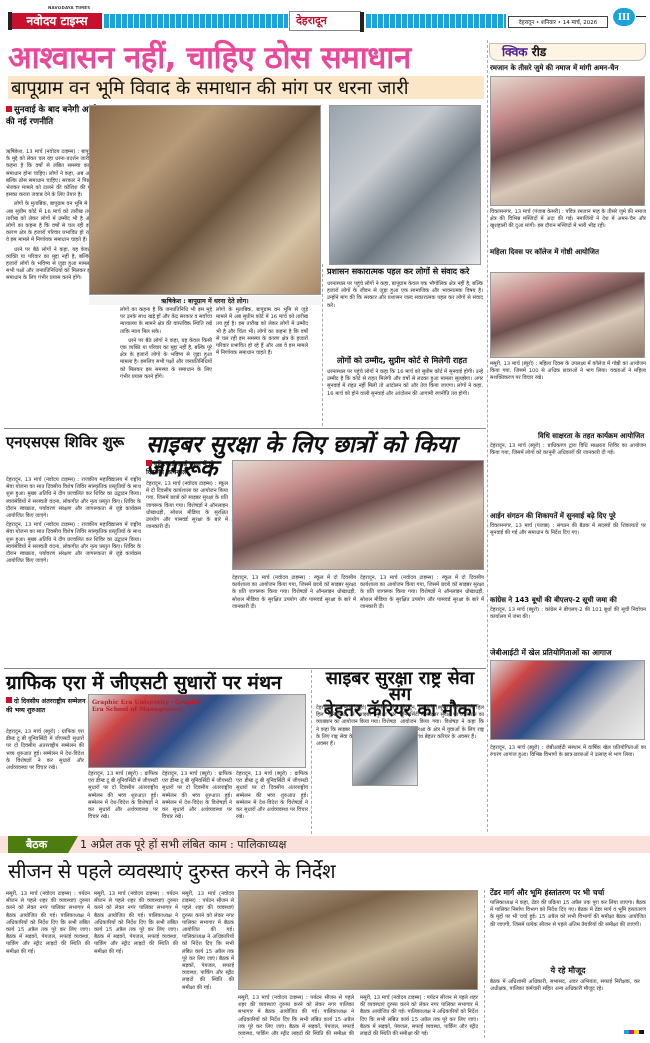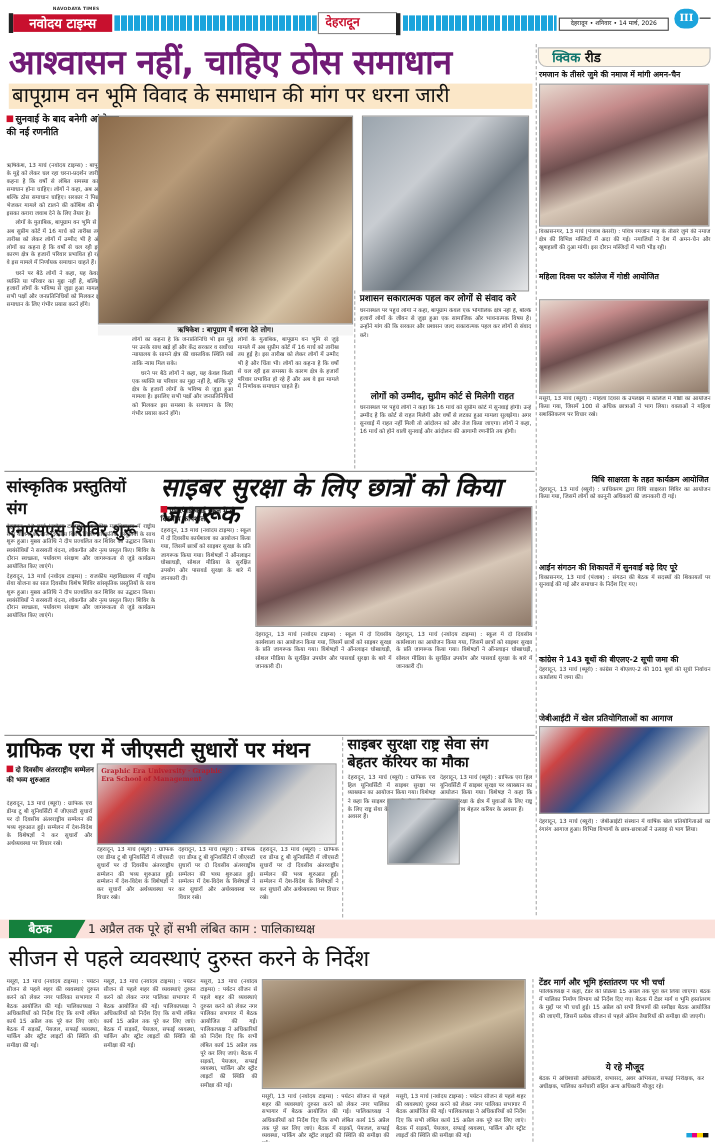--- a/index.html
+++ b/index.html
@@ -13,48 +13,48 @@
   .brand-small { left: 48px; top: 5px; font-size: 4px; color: #333; font-weight: bold; letter-spacing: 0.2px; }
   .brand { left: 12px; top: 13px; width: 90px; height: 16px; background: #c8102e; color: #fff; font-size: 12px; font-weight: bold; line-height: 16px; text-align: center; font-family: "DejaVu Serif", serif; }
   .brand-bar { left: 8px; top: 12px; width: 4px; height: 18px; background: #222; }
   .stripe { height: 14px; top: 14px; background: repeating-linear-gradient(90deg, #1ba4dc 0 5px, #fff 5px 6px); }
   .city-box { left: 289px; top: 11px; width: 72px; height: 20px; border: 1px solid #888; background: #fff; font-size: 11px; font-weight: bold; color: #c8102e; line-height: 18px; padding-left: 6px; }
   .city-box:before { content: ""; position: absolute; right: -4px; top: 0; width: 4px; height: 20px; background: #222; }
   .date-box { left: 508px; top: 16px; width: 100px; height: 12px; border: 1px solid #444; background: #fff; font-size: 5.5px; line-height: 10px; text-align: center; color: #111; }
   .page-num { left: 613px; top: 8px; width: 22px; height: 18px; border-radius: 10px; background: #1ba4dc; color: #fff; font-size: 9px; font-weight: bold; line-height: 18px; text-align: center; font-family: "DejaVu Serif", serif; }
 
   
-  .lead-headline { left: 8px; top: 40px; width: 475px; font-size: 31px; font-weight: bold; line-height: 34px; letter-spacing: -0.5px; font-family: "DejaVu Sans", sans-serif; color: #701a75; }
+  .lead-headline { left: 8px; top: 40px; width: 475px; font-size: 31px; font-weight: bold; line-height: 34px; letter-spacing: -0.5px; font-family: "DejaVu Sans", sans-serif; color: #ec4899; }
   .lead-sub { left: 8px; top: 76px; width: 476px; height: 23px; background: #fbe7c8; font-size: 18.5px; line-height: 23px; color: #111; padding-left: 3px; }
 
   .sidebar-head { left: 6px; top: 103px; width: 108px; font-size: 8.5px; font-weight: bold; line-height: 12px; }
   .red-square { display: inline-block; width: 6px; height: 6px; background: #d0102a; margin-right: 2px; }
   .col-text { font-size: 5.2px; line-height: 7.2px; color: #333; text-align: justify; overflow: hidden; }
 
   .photo { background: linear-gradient(135deg, #8a6a4a 0%, #b79a78 30%, #6c5540 55%, #d5c2a5 80%, #a88766 100%); border: 1px solid #999; }
   .photo.cool { background: linear-gradient(135deg, #9aa4ad 0%, #c9cdd2 35%, #6d7780 60%, #e5e6e8 100%); }
   .photo.people { background: linear-gradient(160deg, #e7d9cf 0%, #c48a8a 25%, #6e4f4f 45%, #d7c7b7 65%, #8f7a6a 100%); }
   .photo.stage { background: linear-gradient(135deg, #ddd 0%, #c44 20%, #2d4f8a 45%, #ccc 70%, #eee 100%); }
   .photo.hall { background: linear-gradient(160deg, #b7a48d 0%, #7b6349 30%, #cbb99c 60%, #6a5541 100%); }
 
   .caption-bar { font-size: 6.3px; font-weight: bold; line-height: 9px; background: #f5f5f5; color: #222; text-align: center; }
 
   .rule-v { width: 0; border-left: 1px dashed #aaa; }
   .rule-h { height: 0; border-top: 1px solid #888; }
 
   
   .quick-read { left: 489px; top: 43px; width: 157px; height: 18px; border: 1px solid #bbb; border-radius: 0 0 8px 8px; background: #fdf4e4; font-size: 12px; font-weight: bold; line-height: 16px; padding-left: 12px; }
-  .quick-read .red { color: #0f766e; }
+  .quick-read .red { color: #4c1d95; }
   .rc-head { font-size: 7px; font-weight: bold; line-height: 9px; color: #111; }
 
   .section-head { font-weight: bold; color: #111; line-height: 1.1; }
 
   
   .baithak-bar { left: 0; top: 836px; width: 650px; height: 17px; background: #fbe1db; }
-  .baithak-tag { left: 8px; top: 836px; width: 70px; height: 17px; background: #15803d; color: #fff; font-size: 11px; font-weight: bold; line-height: 17px; padding-left: 18px; clip-path: polygon(0 0, 100% 0, 86% 100%, 0 100%); }
+  .baithak-tag { left: 8px; top: 836px; width: 70px; height: 17px; background: #4d7c0f; color: #fff; font-size: 11px; font-weight: bold; line-height: 17px; padding-left: 18px; clip-path: polygon(0 0, 100% 0, 86% 100%, 0 100%); }
   .baithak-text { left: 80px; top: 836px; font-size: 11px; line-height: 17px; color: #222; }
   .big-bottom { left: 8px; top: 854px; width: 640px; font-size: 20px; line-height: 34px; color: #111; letter-spacing: -0.3px; }
 
   .footer-marks { right: 6px; top: 1030px; width: 20px; height: 4px; background: linear-gradient(90deg, #1ba4dc 25%, #e6007e 25% 50%, #ffd400 50% 75%, #111 75%); }
 </style>
 </head>
 <body>
 
 <div class="abs masthead">
   <div class="abs brand-small">NAVODAYA TIMES</div>
@@ -122,21 +122,20 @@
 <div class="abs col-text" style="left:490px;top:522px;width:156px;height:70px;">विकासनगर, 13 मार्च (पंजाब) : संगठन की बैठक में सदस्यों की शिकायतों पर सुनवाई की गई और समाधान के निर्देश दिए गए।</div>
 
 <div class="abs rc-head" style="left:490px;top:596px;width:156px;">कांग्रेस ने 143 बूथों की बीएलए-2 सूची जमा की</div>
 <div class="abs col-text" style="left:490px;top:606px;width:156px;height:40px;">देहरादून, 13 मार्च (ब्यूरो) : कांग्रेस ने बीएलए-2 की 101 बूथों की सूची निर्वाचन कार्यालय में जमा की।</div>
 
 <div class="abs rc-head" style="left:490px;top:648px;width:156px;font-size:7.5px;">जेबीआईटी में खेल प्रतियोगिताओं का आगाज</div>
 <div class="abs photo stage" style="left:490px;top:660px;width:155px;height:80px;"></div>
 <div class="abs col-text" style="left:490px;top:744px;width:156px;height:88px;">देहरादून, 13 मार्च (ब्यूरो) : जेबीआईटी संस्थान में वार्षिक खेल प्रतियोगिताओं का रंगारंग आगाज हुआ। विभिन्न विभागों के छात्र-छात्राओं ने उत्साह से भाग लिया।</div>
 
 <div class="abs section-head" style="left:6px;top:432px;width:130px;font-size:15px;line-height:20px;">
-  <div>सांस्कृतिक प्रस्तुतियों संग</div>
   <div>एनएसएस शिविर शुरू</div>
 </div>
 <div class="abs col-text" style="left:6px;top:476px;width:135px;height:190px;">
   <p>देहरादून, 13 मार्च (नवोदय टाइम्स) : राजकीय महाविद्यालय में राष्ट्रीय सेवा योजना का सात दिवसीय विशेष शिविर सांस्कृतिक प्रस्तुतियों के साथ शुरू हुआ। मुख्य अतिथि ने दीप प्रज्वलित कर शिविर का उद्घाटन किया। स्वयंसेवियों ने सरस्वती वंदना, लोकगीत और नृत्य प्रस्तुत किए। शिविर के दौरान स्वच्छता, पर्यावरण संरक्षण और जागरूकता से जुड़े कार्यक्रम आयोजित किए जाएंगे।</p>
   <p style="margin-top:2px;">देहरादून, 13 मार्च (नवोदय टाइम्स) : राजकीय महाविद्यालय में राष्ट्रीय सेवा योजना का सात दिवसीय विशेष शिविर सांस्कृतिक प्रस्तुतियों के साथ शुरू हुआ। मुख्य अतिथि ने दीप प्रज्वलित कर शिविर का उद्घाटन किया। स्वयंसेवियों ने सरस्वती वंदना, लोकगीत और नृत्य प्रस्तुत किए। शिविर के दौरान स्वच्छता, पर्यावरण संरक्षण और जागरूकता से जुड़े कार्यक्रम आयोजित किए जाएंगे।</p>
 </div>
 
 <div class="abs section-head" style="left:146px;top:432px;width:340px;font-size:23px;line-height:24px;font-style:italic;">साइबर सुरक्षा के लिए छात्रों को किया जागरूक</div>
 <div class="abs" style="left:146px;top:460px;width:80px;font-size:6.3px;line-height:8px;font-weight:bold;">
   <span class="red-square"></span><span>एविरफार्ड कार्ड स्कूल में दो दिवसीय कार्यशाला</span>
@@ -154,21 +153,21 @@
 </div>
 <div class="abs photo stage" style="left:88px;top:694px;width:218px;height:74px;"></div>
 <div class="abs" style="left:92px;top:698px;width:120px;font-size:6px;font-weight:bold;color:#b51f2e;font-family:'DejaVu Serif',serif;">Graphic Era University · Graphic Era School of Management</div>
 <div class="abs col-text" style="left:6px;top:728px;width:78px;height:104px;">देहरादून, 13 मार्च (ब्यूरो) : ग्राफिक एरा डीम्ड टू बी यूनिवर्सिटी में जीएसटी सुधारों पर दो दिवसीय अंतरराष्ट्रीय सम्मेलन की भव्य शुरुआत हुई। सम्मेलन में देश-विदेश के विशेषज्ञों ने कर सुधारों और अर्थव्यवस्था पर विचार रखे।</div>
 <div class="abs col-text" style="left:88px;top:770px;width:70px;height:62px;">देहरादून, 13 मार्च (ब्यूरो) : ग्राफिक एरा डीम्ड टू बी यूनिवर्सिटी में जीएसटी सुधारों पर दो दिवसीय अंतरराष्ट्रीय सम्मेलन की भव्य शुरुआत हुई। सम्मेलन में देश-विदेश के विशेषज्ञों ने कर सुधारों और अर्थव्यवस्था पर विचार रखे।</div>
 <div class="abs col-text" style="left:162px;top:770px;width:70px;height:62px;">देहरादून, 13 मार्च (ब्यूरो) : ग्राफिक एरा डीम्ड टू बी यूनिवर्सिटी में जीएसटी सुधारों पर दो दिवसीय अंतरराष्ट्रीय सम्मेलन की भव्य शुरुआत हुई। सम्मेलन में देश-विदेश के विशेषज्ञों ने कर सुधारों और अर्थव्यवस्था पर विचार रखे।</div>
 <div class="abs col-text" style="left:236px;top:770px;width:72px;height:62px;">देहरादून, 13 मार्च (ब्यूरो) : ग्राफिक एरा डीम्ड टू बी यूनिवर्सिटी में जीएसटी सुधारों पर दो दिवसीय अंतरराष्ट्रीय सम्मेलन की भव्य शुरुआत हुई। सम्मेलन में देश-विदेश के विशेषज्ञों ने कर सुधारों और अर्थव्यवस्था पर विचार रखे।</div>
 
 <div class="abs rule-v" style="left:311px;top:670px;height:164px;"></div>
 
-<div class="abs section-head" style="left:316px;top:670px;width:168px;font-size:13px;line-height:16px;text-align:left;">
+<div class="abs section-head" style="left:316px;top:670px;width:168px;font-size:18px;line-height:16px;text-align:center;">
   <div>साइबर सुरक्षा राष्ट्र सेवा संग</div>
   <div>बेहतर कॅरियर का मौका</div>
 </div>
 <div class="abs col-text" style="left:316px;top:704px;width:80px;height:128px;">देहरादून, 13 मार्च (ब्यूरो) : ग्राफिक एरा हिल यूनिवर्सिटी में साइबर सुरक्षा पर व्याख्यान का आयोजन किया गया। विशेषज्ञ ने कहा कि साइबर सुरक्षा के क्षेत्र में युवाओं के लिए राष्ट्र सेवा के साथ बेहतर करियर के अवसर हैं।</div>
 <div class="abs col-text" style="left:400px;top:704px;width:84px;height:128px;">देहरादून, 13 मार्च (ब्यूरो) : ग्राफिक एरा हिल यूनिवर्सिटी में साइबर सुरक्षा पर व्याख्यान का आयोजन किया गया। विशेषज्ञ ने कहा कि साइबर सुरक्षा के क्षेत्र में युवाओं के लिए राष्ट्र सेवा के साथ बेहतर करियर के अवसर हैं।</div>
 <div class="abs photo cool" style="left:352px;top:726px;width:66px;height:60px;"></div>
 
 <div class="abs baithak-bar"></div>
 <div class="abs baithak-tag">बैठक</div>
 <div class="abs baithak-text">1 अप्रैल तक पूरे हों सभी लंबित काम : पालिकाध्यक्ष</div>

